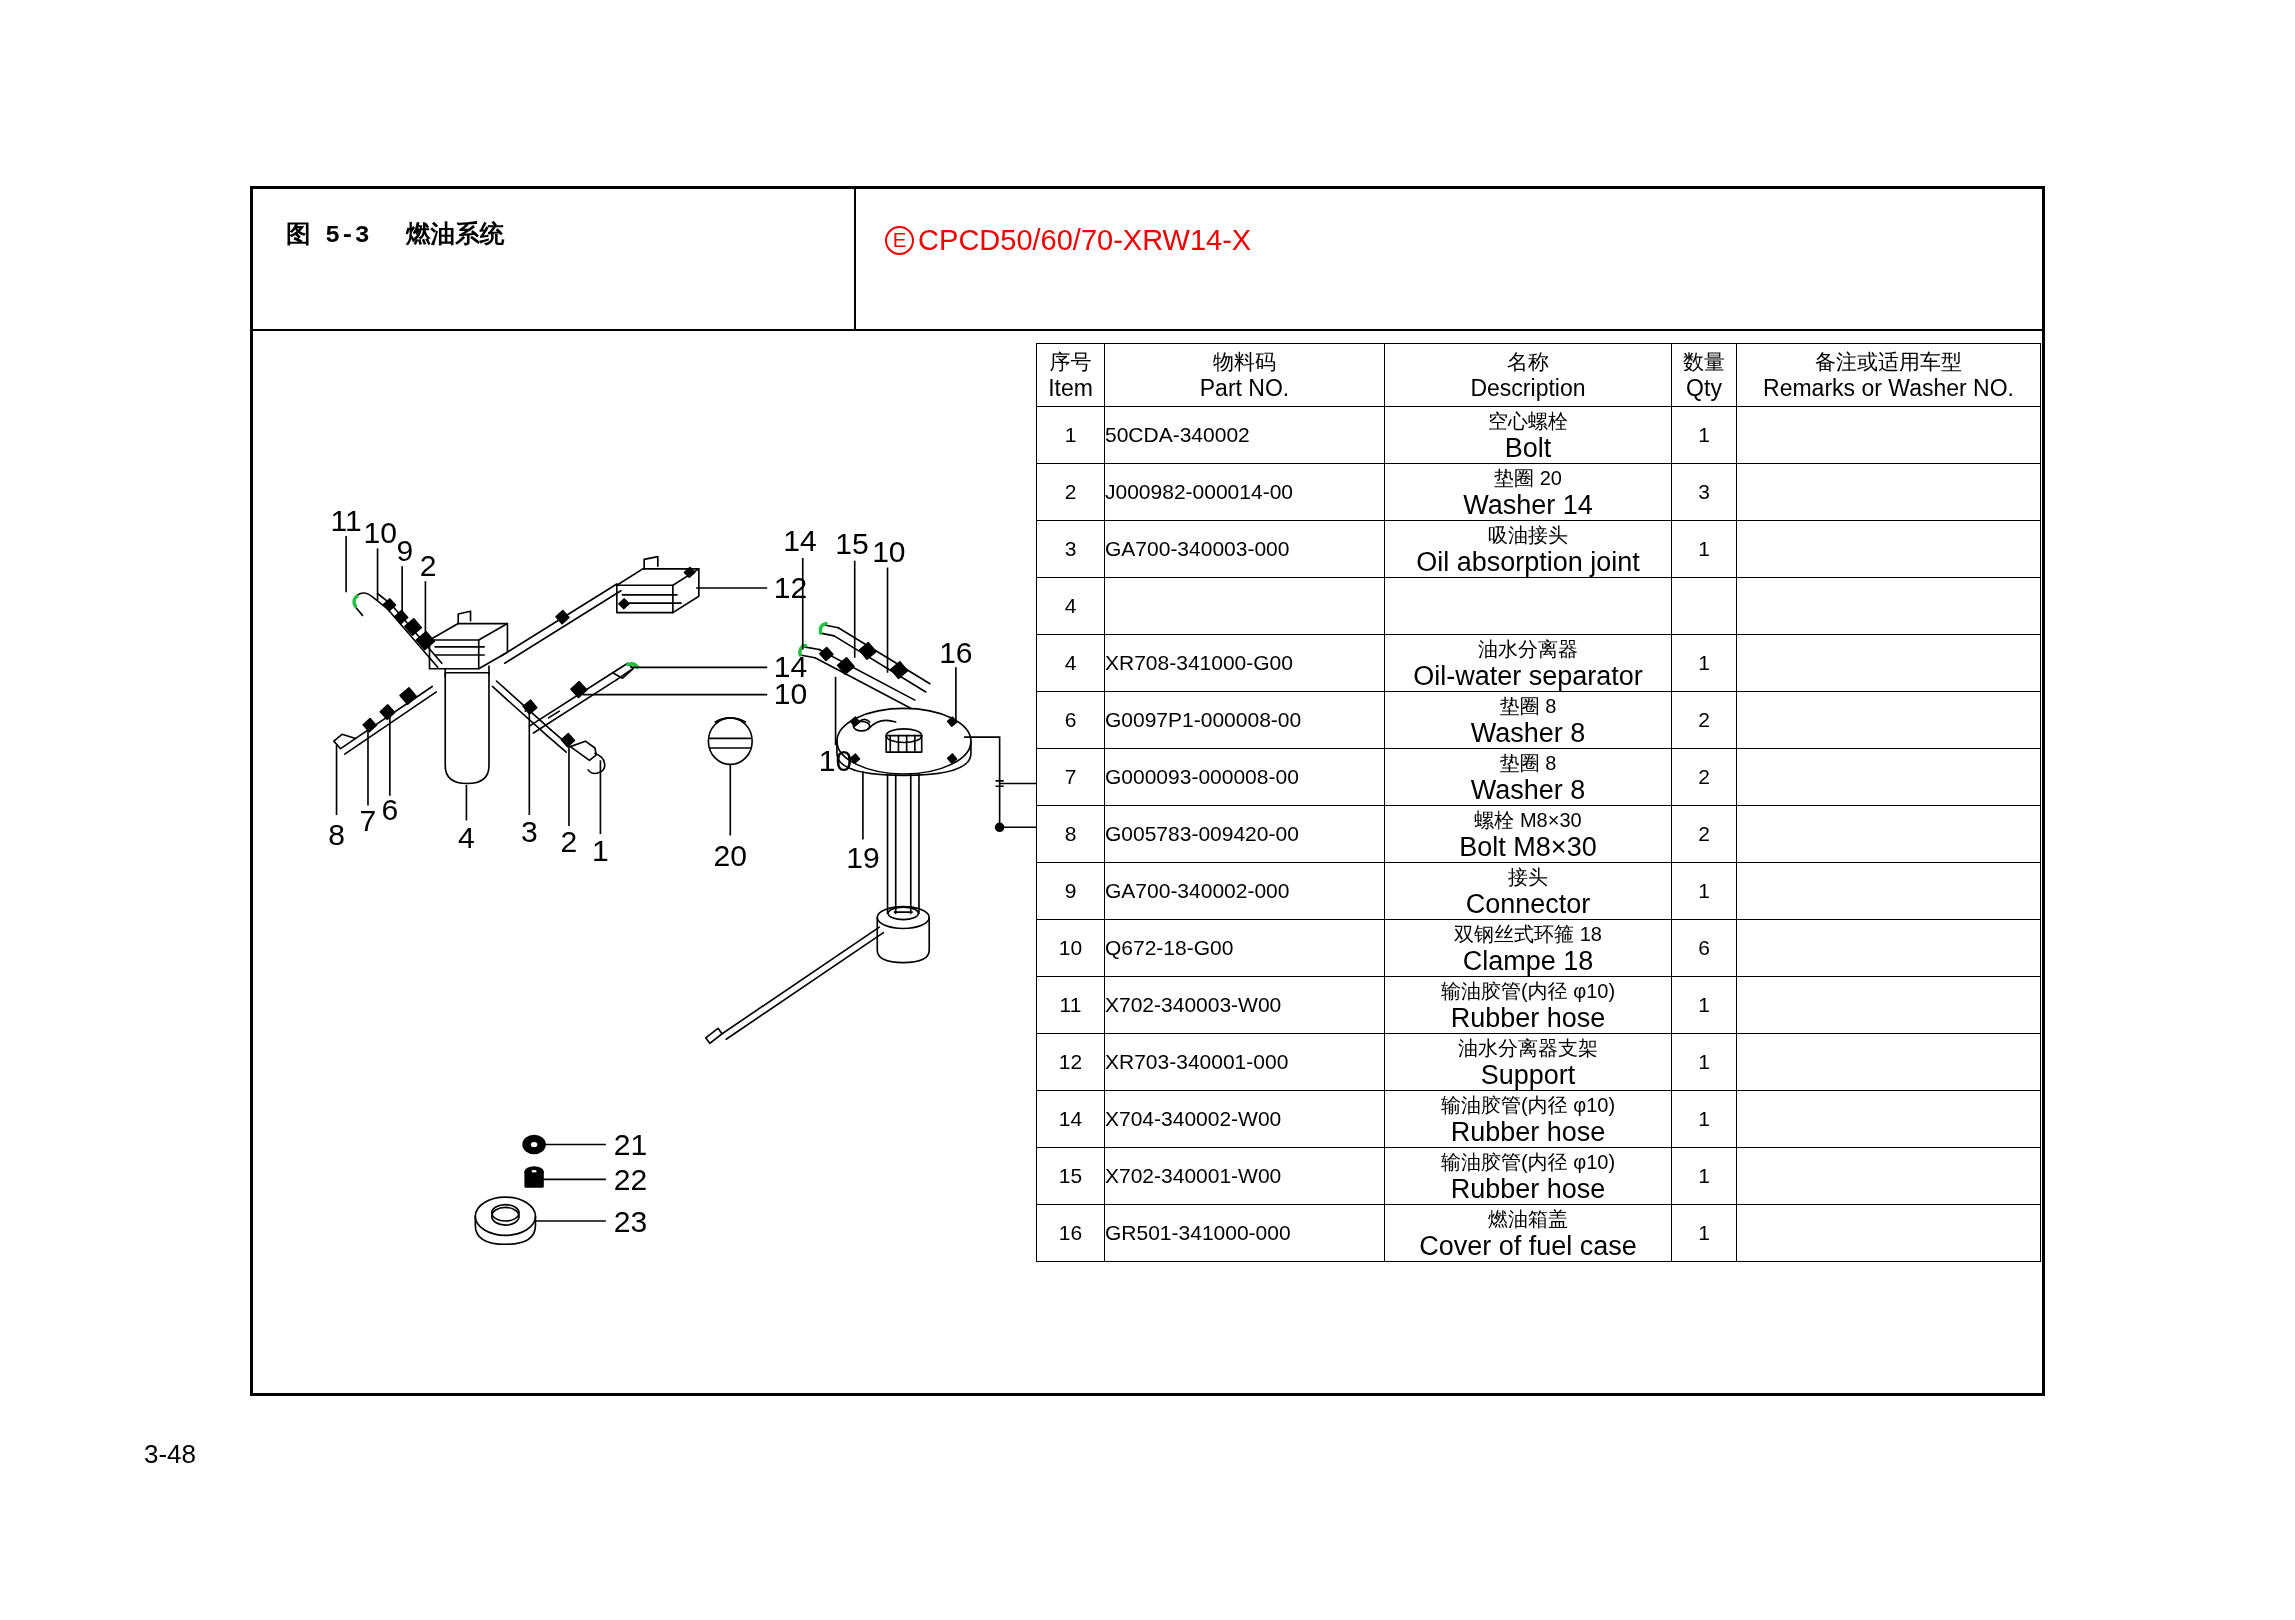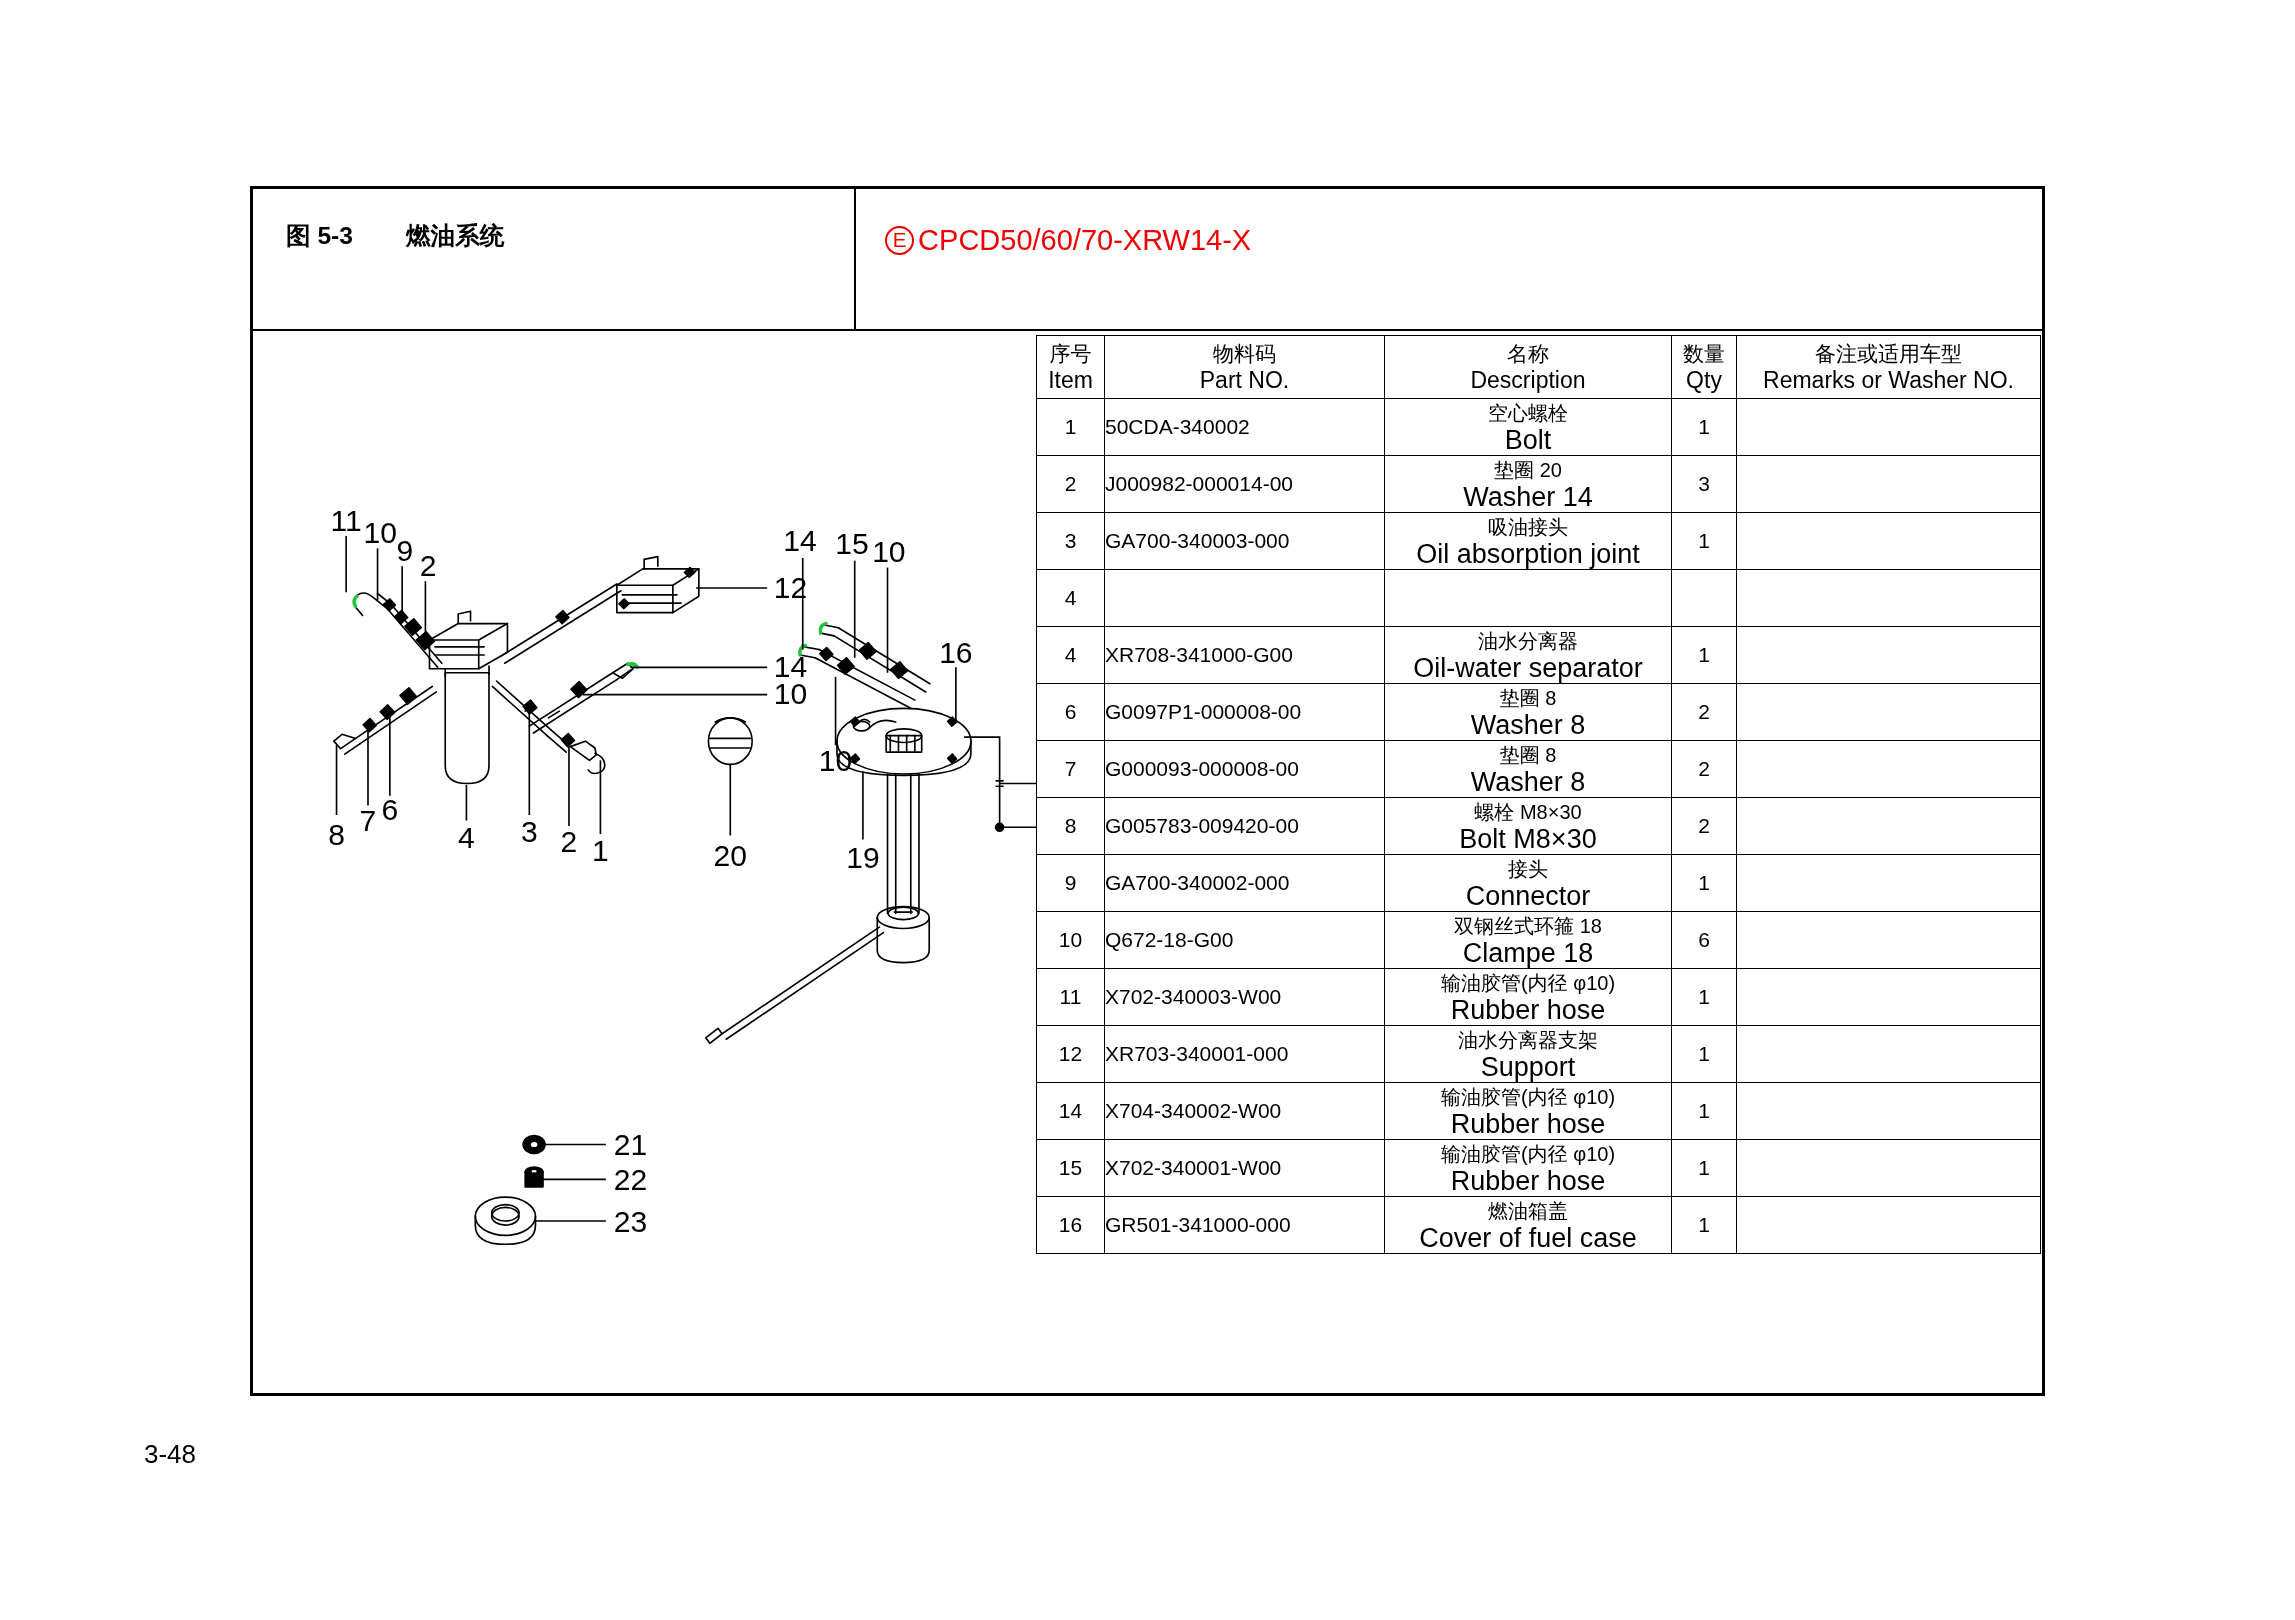--- a/index.html
+++ b/index.html
@@ -37,20 +37,21 @@
     height: 142px;
     border-bottom: 2.1px solid #000;
     box-sizing: border-box;
     display: flex;
   }
   #title-left {
     width: 603px;
     border-right: 2.1px solid #000;
     box-sizing: border-box;
     padding: 30px 0 0 33px;
+    font-family: Liberation Mono, monospace;
   }
   #title-right {
     flex: 1;
     box-sizing: border-box;
     padding: 36px 0 0 29px;
   }
   .fig-line {
     font-weight: bold;
     font-size: 24.6px;
     line-height: 34px;
@@ -89,21 +90,21 @@
     left: 0;
     top: 142px;
     right: 0;
     bottom: 0;
   }
 
   
   #parts-table {
     position: absolute;
     left: 783px;
-    top: 4px;
+    top: 12px;
     width: 1005px;
     border-collapse: collapse;
     table-layout: fixed;
     padding-left: 42px;
   }
   #parts-table td, #parts-table th {
     border: 1.4px solid #000;
     padding: 0;
     vertical-align: middle;
     font-weight: normal;

